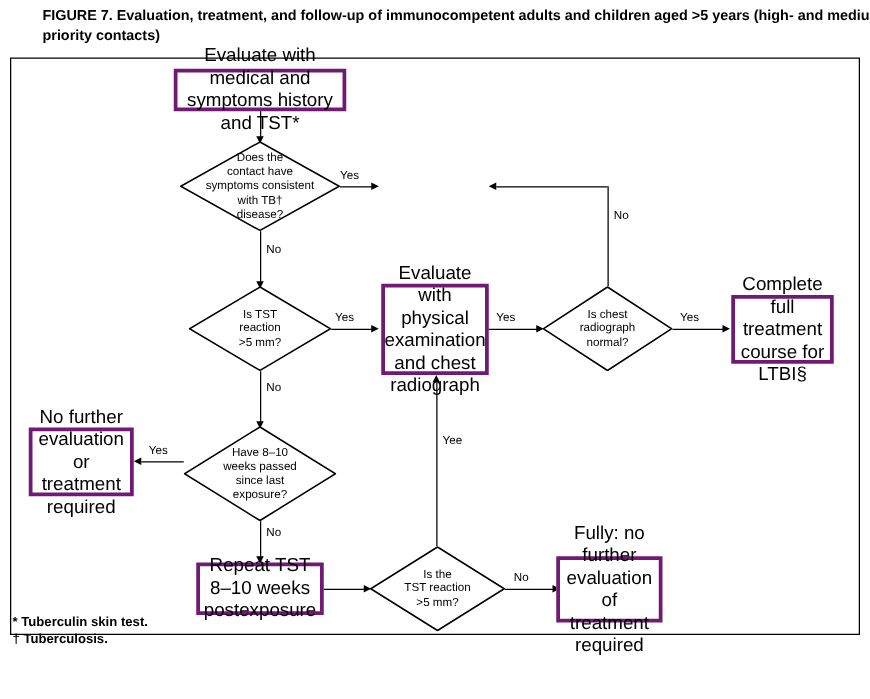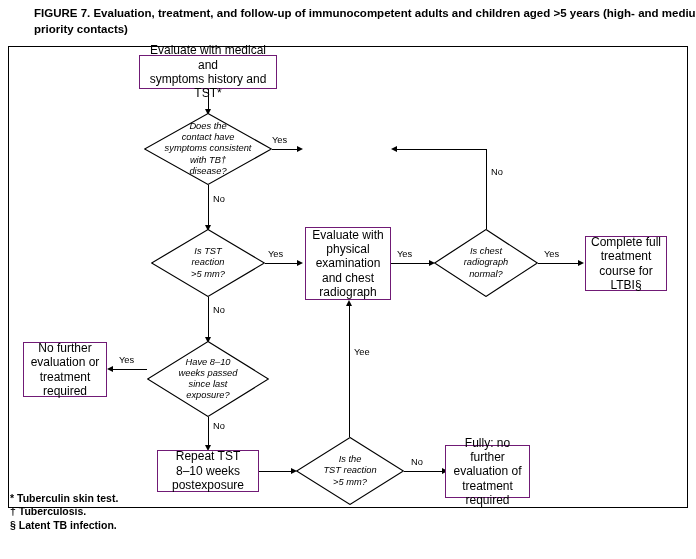--- a/index.html
+++ b/index.html
@@ -23,29 +23,28 @@
   }
 
   .footnotes{
     position:absolute;left:10px;top:492px;width:400px;
     font-size:10.5px;line-height:1.28;font-weight:bold;
   }
   .footnotes div{white-space:nowrap;}
 
   
   .box{
-    position:absolute;border:1px solid #701a75;background:#fff;
+    position:absolute;border:3px solid #701a75;background:#fff;
     display:flex;align-items:center;justify-content:center;
-    text-align:center;font-size:12px;line-height:1.2;
+    text-align:center;font-size:15px;line-height:1.2;
     box-sizing:border-box;padding:2px;
   }
   
   .diamond{
     position:absolute;
-    font-style:italic;
   }
   .diamond .shape{
     position:absolute;left:0;top:0;width:100%;height:100%;
   }
   .diamond .dtext{
     position:absolute;left:0;top:0;width:100%;height:100%;
     display:flex;align-items:center;justify-content:center;
     text-align:center;font-size:9.3px;line-height:1.2;
     box-sizing:border-box;padding:2px 8px;
   }
@@ -241,16 +240,15 @@
         <span>treatment</span><br>
         <span>required</span>
       </div>
     </div>
 
   </div>
 
   <div class="footnotes">
     <div>* Tuberculin skin test.</div>
     <div>† Tuberculosis.</div>
-    <div>§ Latent TB infection.</div>
   </div>
 
 </div>
 
 </body></html>

